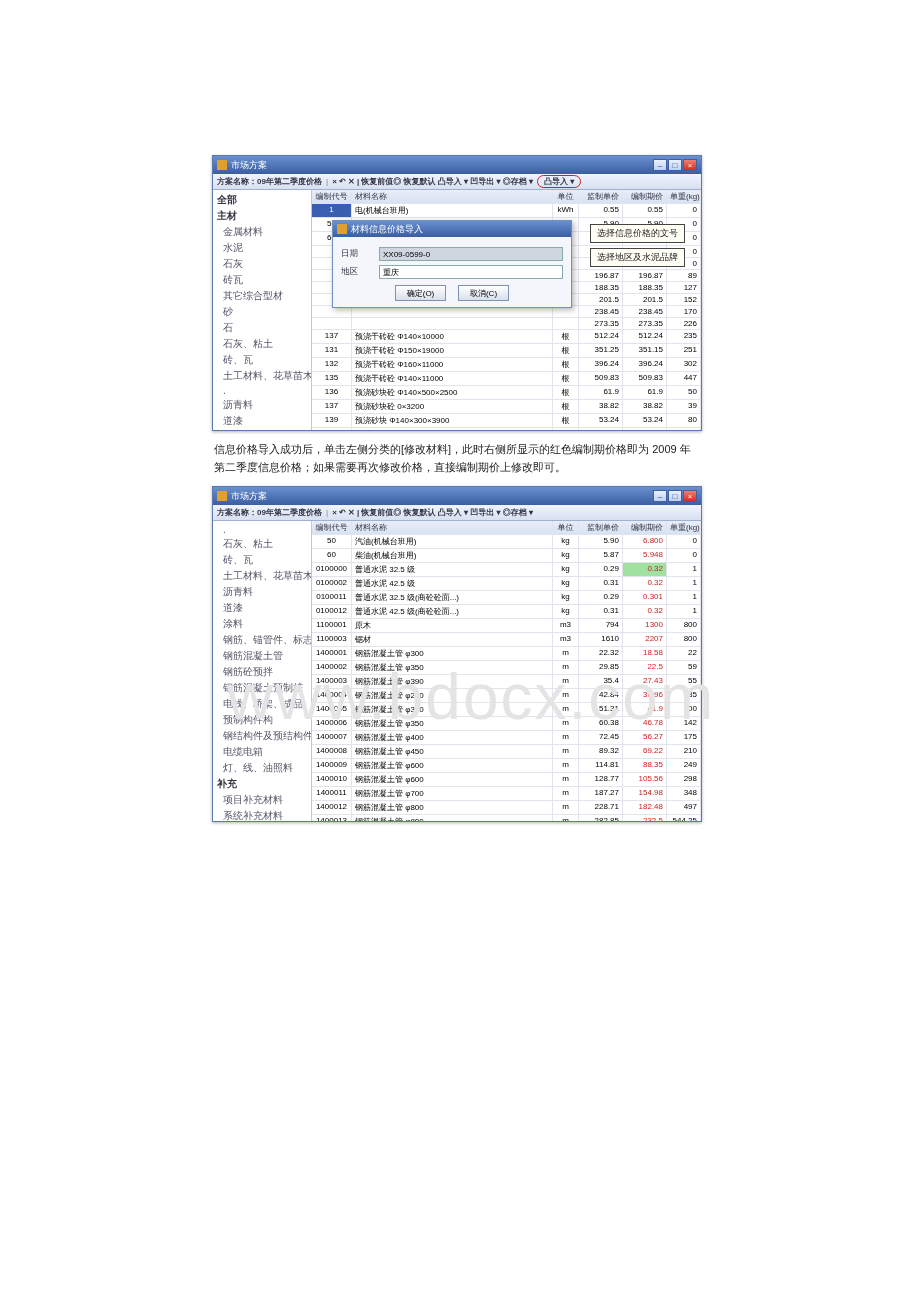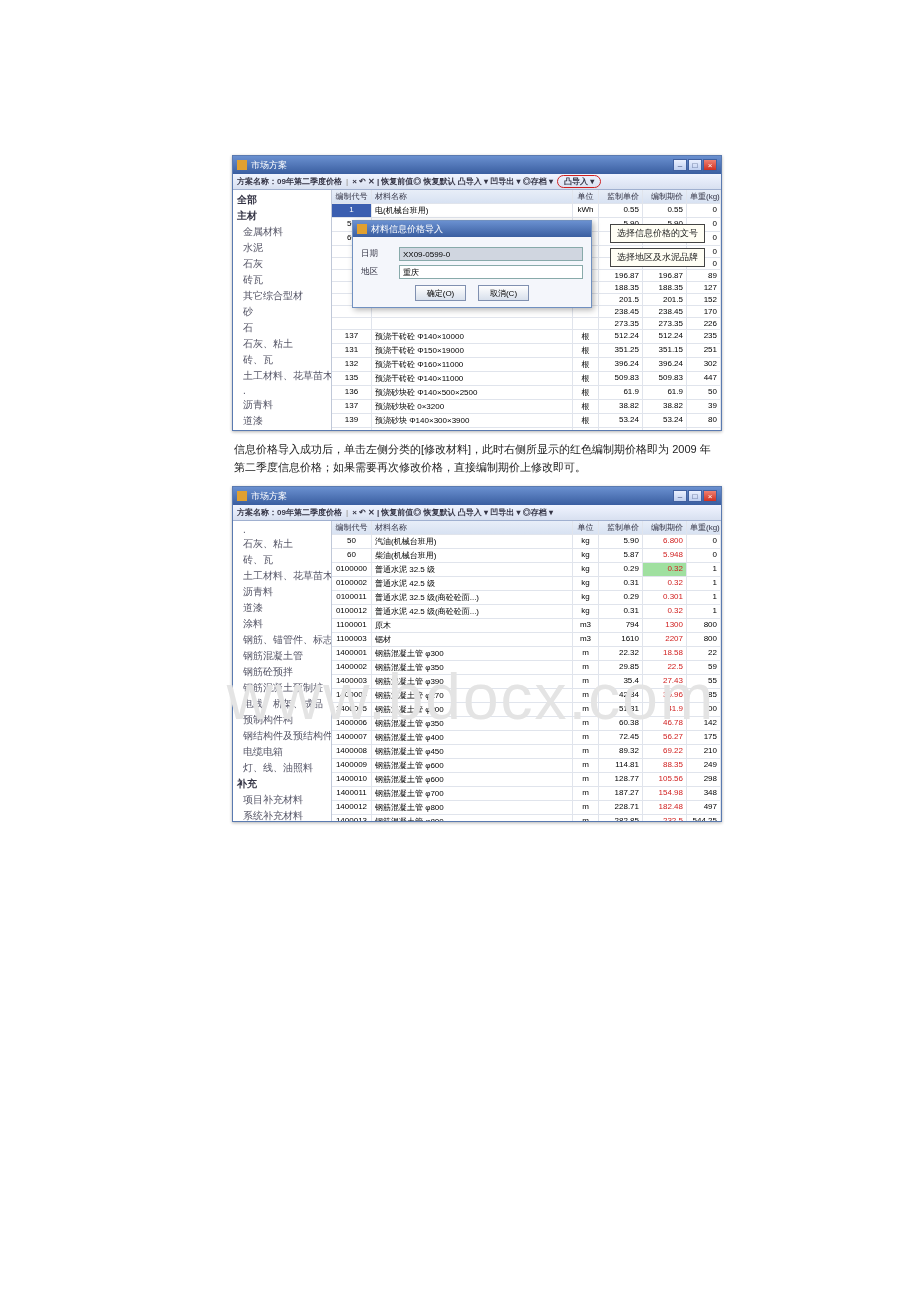--- a/index.html
+++ b/index.html
@@ -7,21 +7,21 @@
     background: #fff;
     font-family: "Microsoft YaHei", "SimSun", Arial, sans-serif;
     font-size: 9px;
     width: 920px;
     height: 1302px;
     position: relative;
   }
   .page {
     position: absolute;
     top: 155px;
-    left: 232px;
+    left: 212px;
     width: 490px;
   }
   .window {
     border: 1px solid #5a7ab0;
     background: #fff;
     box-shadow: 0 1px 3px rgba(0,0,0,.3);
     margin-bottom: 10px;
   }
   .titlebar {
     height: 18px;

